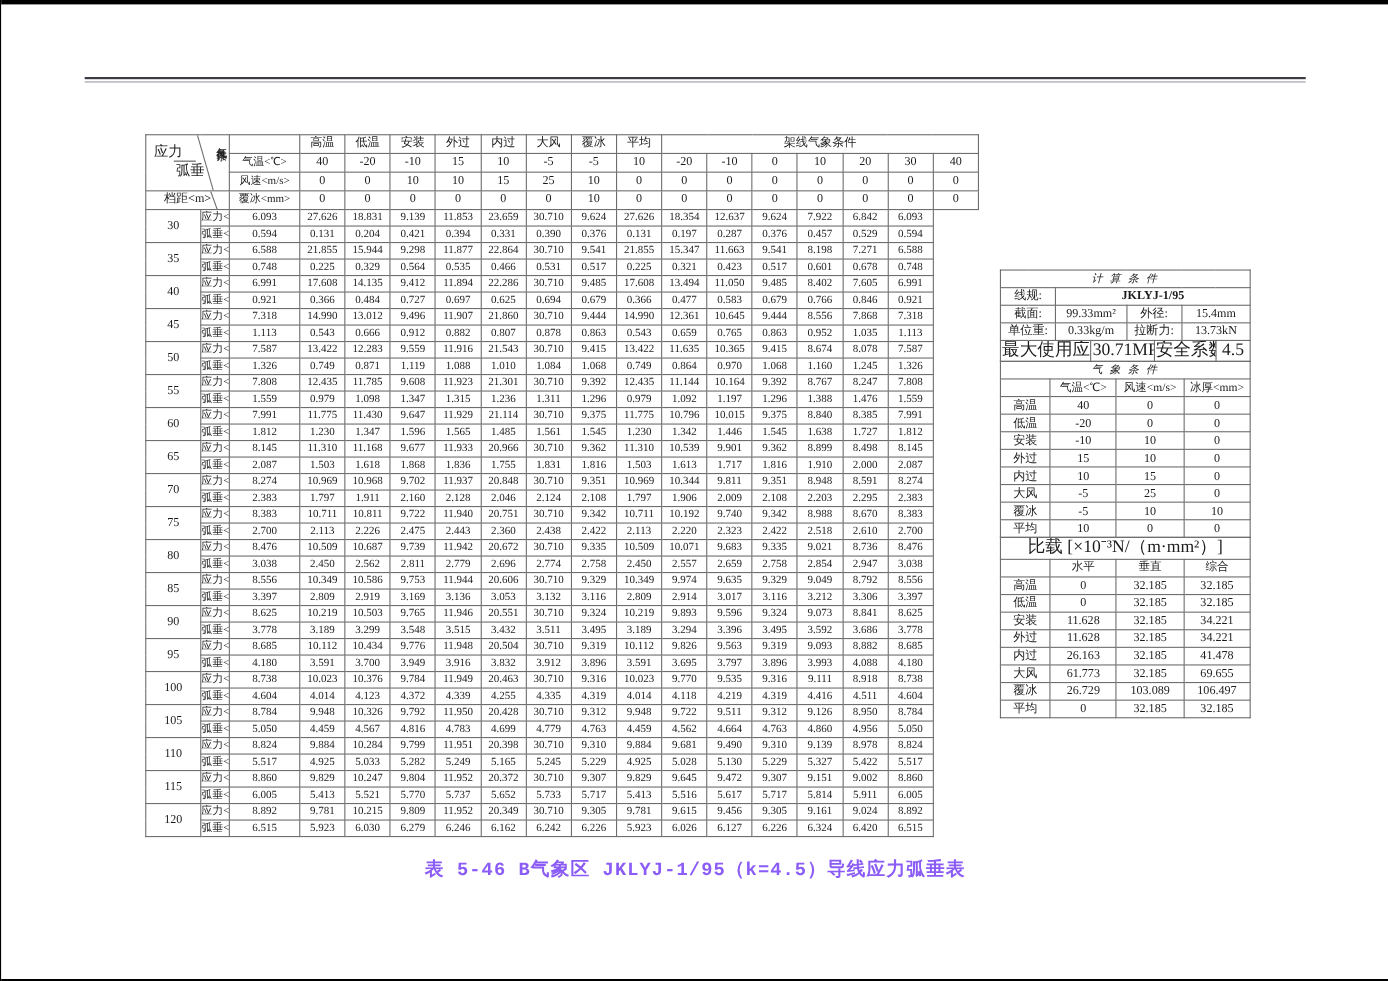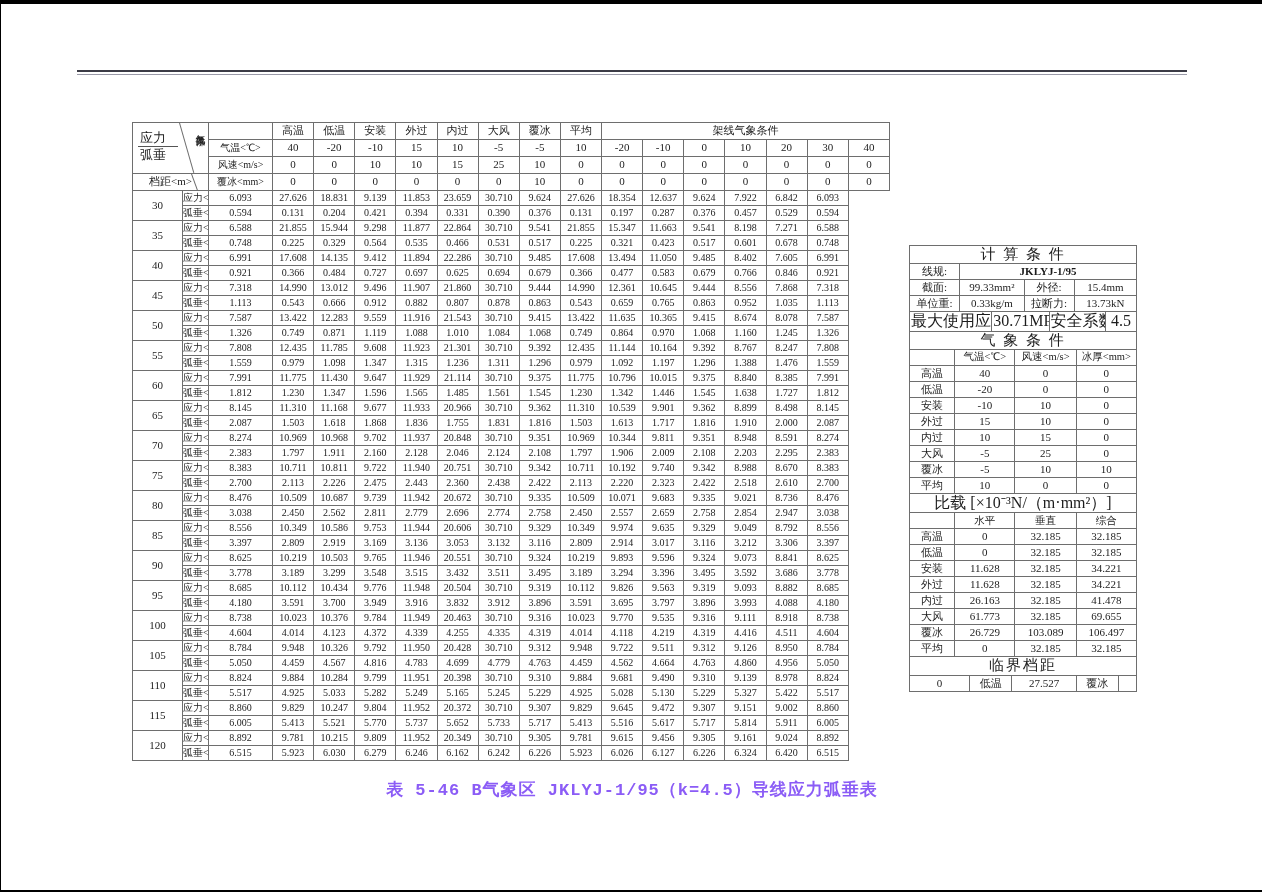--- a/index.html
+++ b/index.html
@@ -18,33 +18,33 @@
   .main{position:absolute;left:131px;top:122px;width:758px;}
   .main td{border:1px solid #6e6e6e;text-align:center;vertical-align:middle;
            font-size:10px;padding:0;height:14px;line-height:1.05;white-space:nowrap;overflow:hidden;}
   .main thead td{height:16px;font-size:11px;}
   .main thead td.meta-lab{font-size:10px;}
   .main td.rowlab{font-size:10px;}
   .main td.spancell{font-size:11px;}
   .corner{position:relative;}
   .frac{position:absolute;left:5px;top:7px;width:40px;font-size:13px;text-align:left;line-height:1.25;}
   .frac .ftop{display:block;padding:0 2px;}
-  .frac .fbot{display:block;border-top:1px solid #555;padding:0 2px;}
+  .frac .fbot{display:block;border-top:1px solid #555;padding:0 2px;margin-left:20px;}
   .vert{position:absolute;right:3px;top:3px;writing-mode:vertical-rl;font-size:10px;line-height:1;letter-spacing:1px;}
   .diag1{position:absolute;left:46px;top:0;width:1px;height:52px;background:#6e6e6e;
          transform:rotate(-16deg);transform-origin:top left;}
   .slab{position:relative;font-size:10px;}
   .diag2{position:absolute;left:58px;top:0;width:1px;height:19px;background:#6e6e6e;
          transform:rotate(-20deg);transform-origin:top left;}
 
   .side{position:absolute;left:908px;top:246px;width:228px;}
   .side table{width:228px;margin-top:-1px;}
   .side td{border:1px solid #6e6e6e;font-size:11px;height:15px;text-align:center;
            padding:0 1px;white-space:nowrap;overflow:hidden;line-height:1.15;}
-  .side td.hdr{font-size:15px;letter-spacing:2px;}
+  .side td.hdr{font-size:10px;letter-spacing:2px;font-style:italic;}
   .side td.b{font-weight:bold;}
   .side td.tight{font-size:16px;letter-spacing:0;}
   .side td.colhead{font-size:10.5px;}
 
   .caption{position:absolute;top:778px;left:0;width:100%;text-align:center;
            font-family:Liberation Mono, monospace;font-weight:bold;font-size:17px;
            letter-spacing:1px;color:#8b5cf6;}
   .pageno{position:absolute;top:813px;left:0;width:100%;text-align:center;
           font-size:13px;color:#222;}
 </style>
@@ -1016,37 +1016,16 @@
             <td>106.497</td>
           </tr>
           <tr>
             <td>平均</td>
             <td>0</td>
             <td>32.185</td>
             <td>32.185</td>
           </tr>
         </tbody>
     </table>
-    <table>
-      <colgroup>
-        <col style="width:60px">
-          <col style="width:42px">
-          <col style="width:64px">
-          <col style="width:42px">
-          <col style="width:18px">
-      </colgroup>
-      <tbody id="crit-body">
-          <tr>
-            <td colspan="5" class="hdr">临界档距</td>
-          </tr>
-          <tr>
-            <td>0</td>
-            <td>低温</td>
-            <td>27.527</td>
-            <td>覆冰</td>
-            <td></td>
-          </tr>
-        </tbody>
-    </table>
   </div>
 
   <div class="caption">表 5-46 B气象区 JKLYJ-1/95（k=4.5）导线应力弧垂表</div>
 </div>
 
 </body></html>

